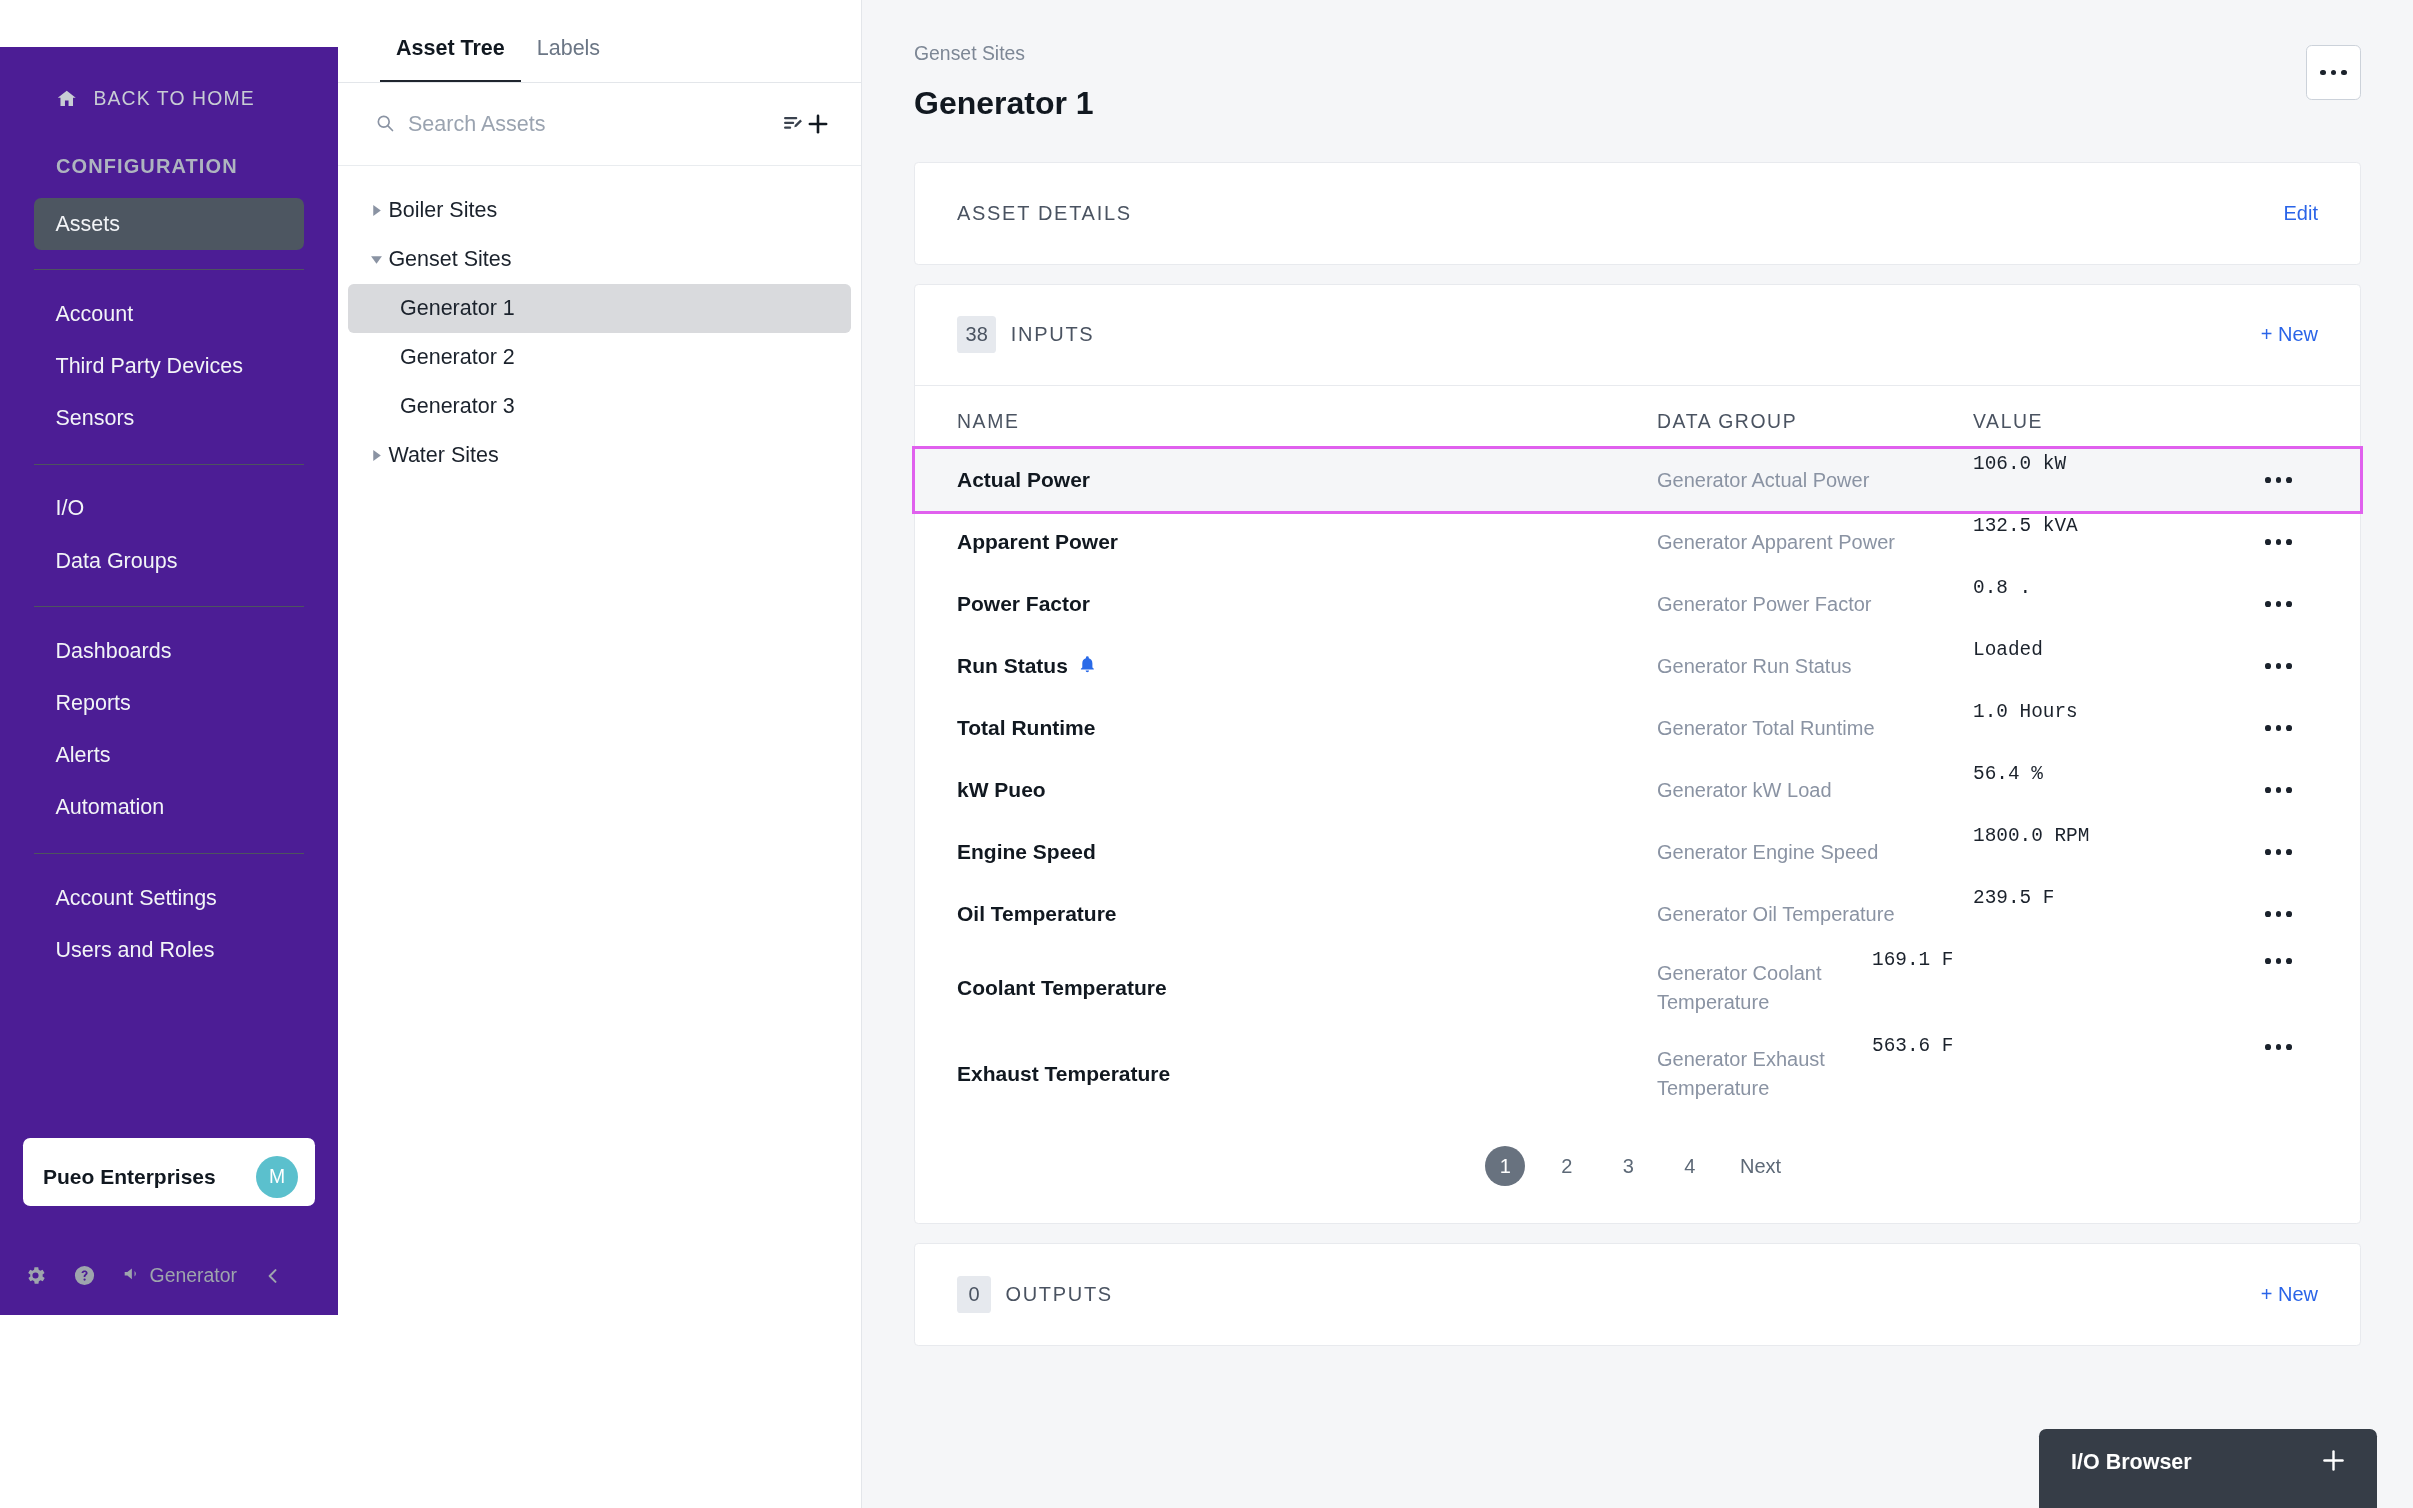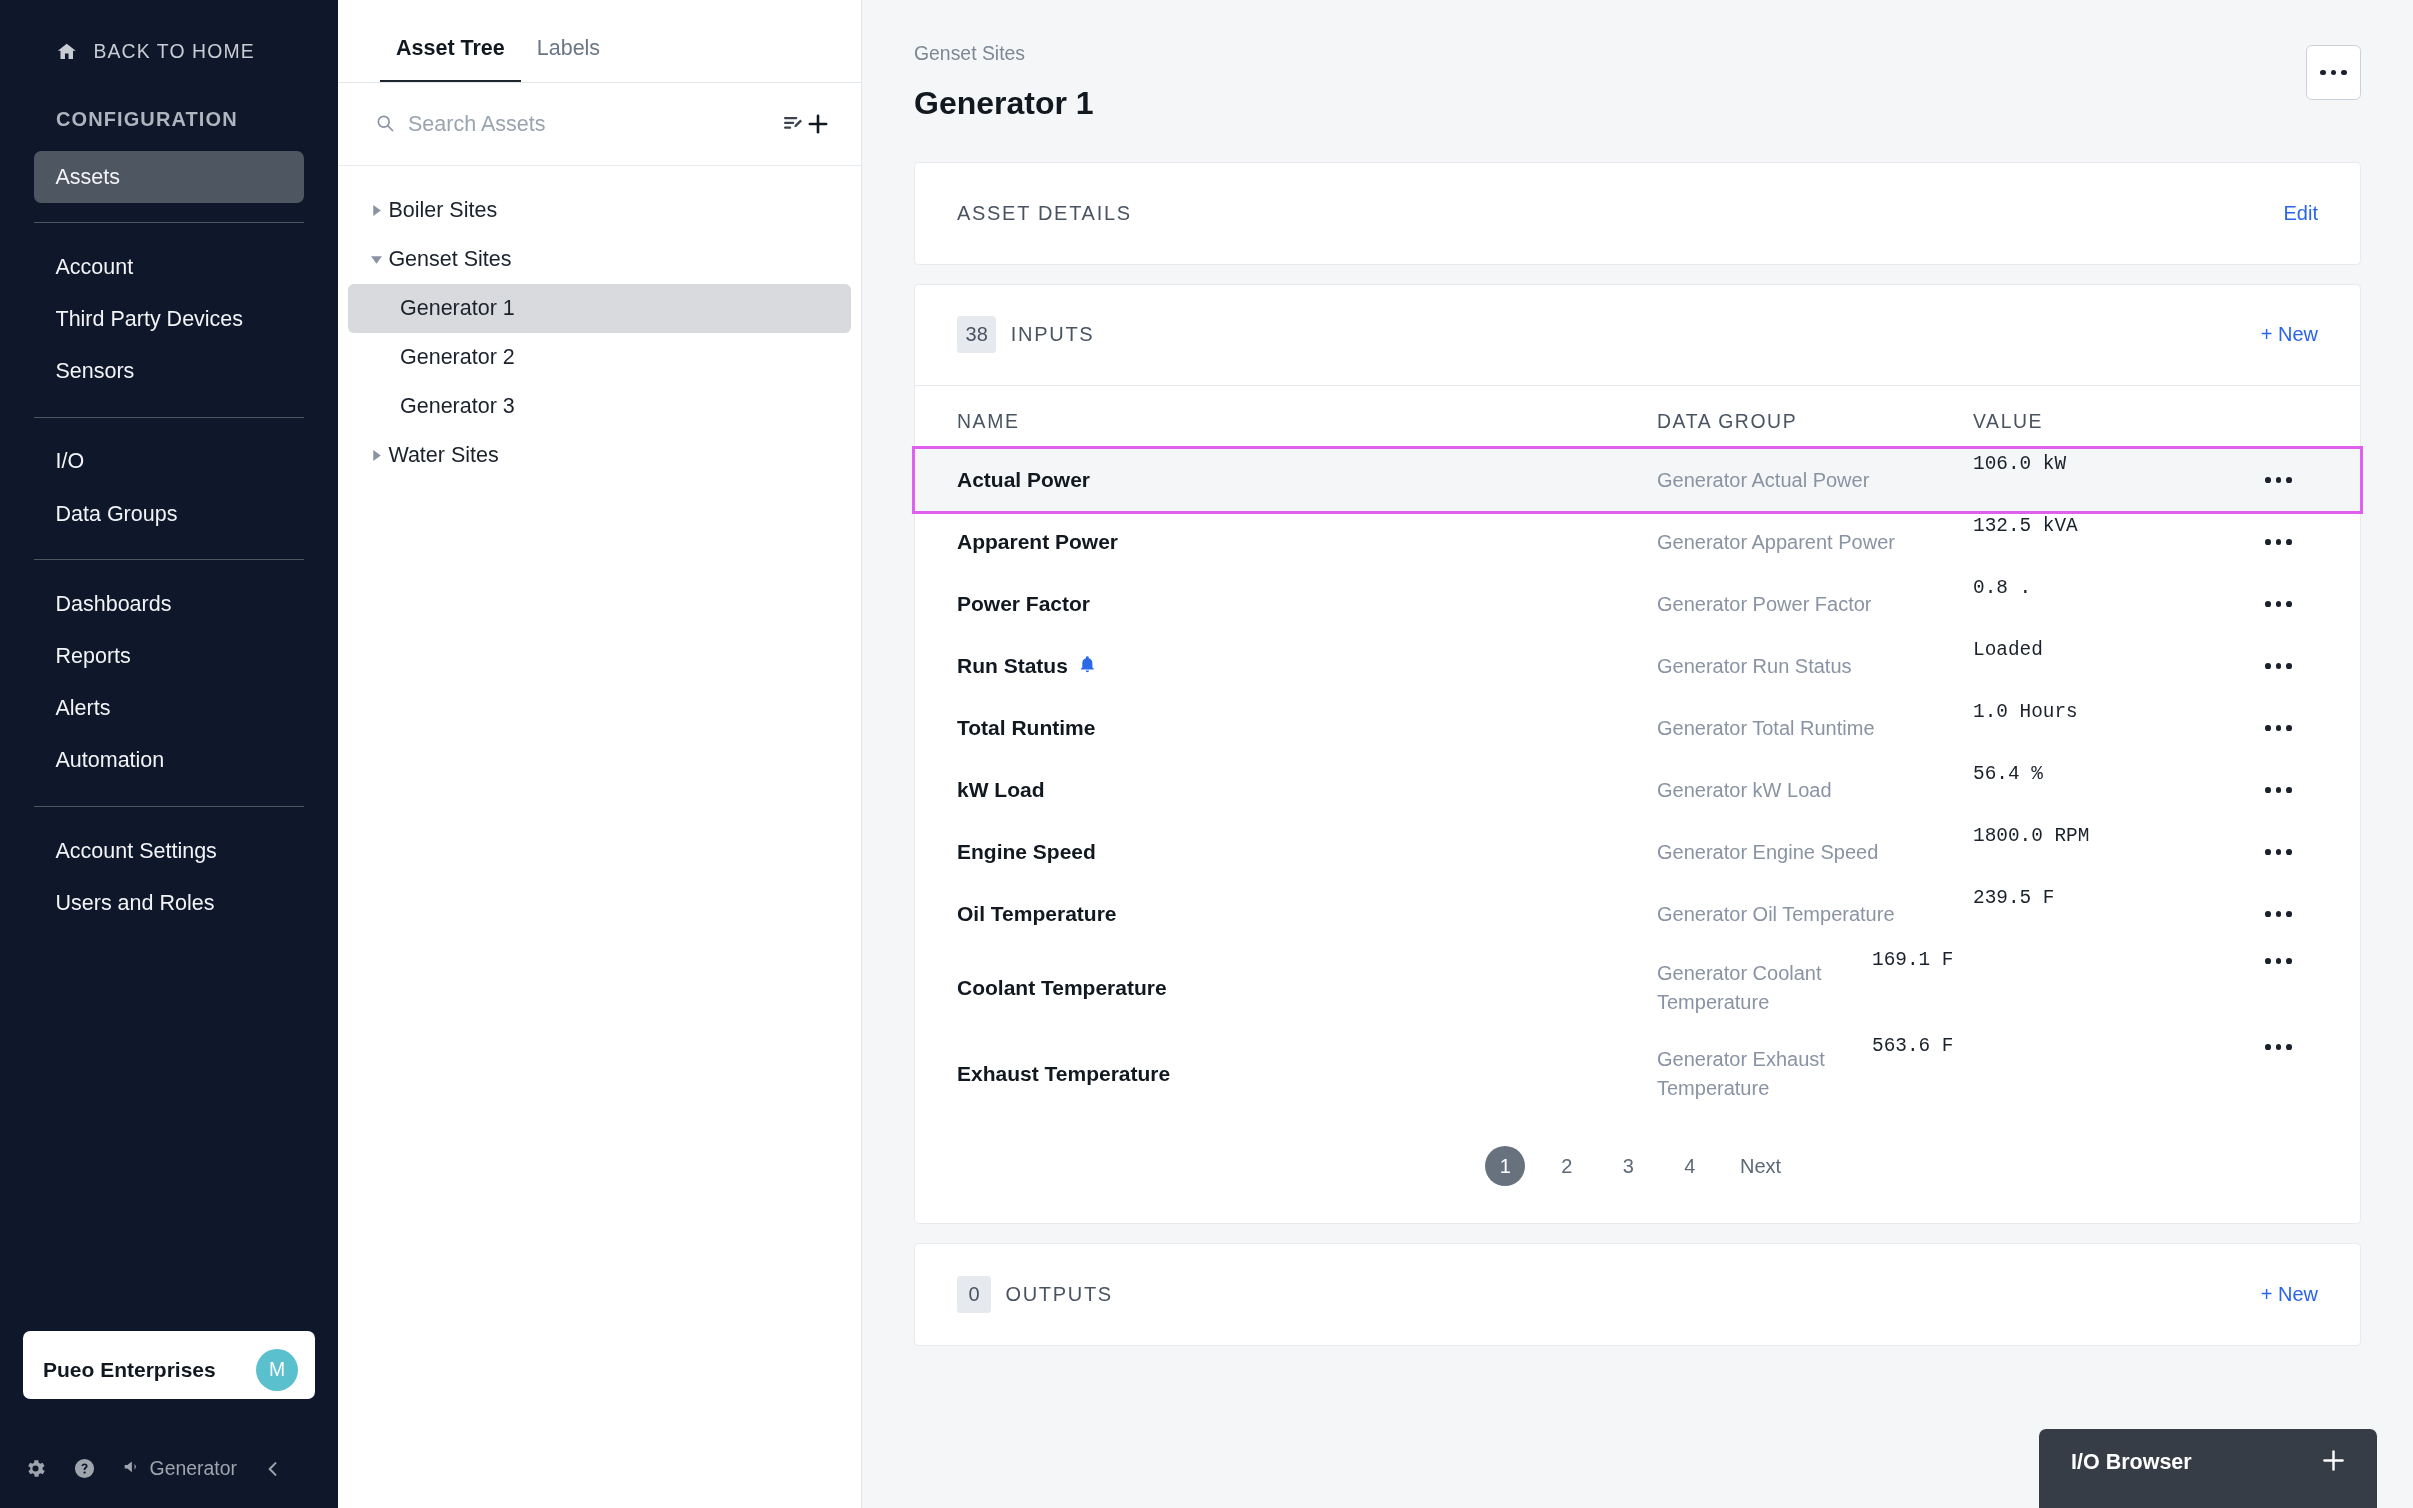--- a/index.html
+++ b/index.html
@@ -6,25 +6,26 @@
   html, body {
     width: 2413px; height: 1508px;
     font-family: "Liberation Sans", sans-serif;
     background: #ffffff;
     overflow: hidden;
   }
   .app { display: flex; width: 2413px; height: 1508px; }
 
   
   .sidebar {
-    width: 338px; height: 1508px;
-    background: #0f172a;
+    width: 338px; height: 1268px;
+    background: #4c1d95;
     flex: 0 0 338px;
     position: relative;
     color: #c8cdd4;
+    margin-top: 47px;
   }
   .back-home {
     display: flex; align-items: center; gap: 16px;
     padding: 40px 0 0 56px;
     font-size: 19.4px; letter-spacing: 1.1px; color: #c8cdd4;
     cursor: pointer;
   }
   .home-icon { display: inline-flex; width: 21.5px; height: 21.5px; }
   .section-label {
     padding: 45px 0 0 56px;
@@ -450,21 +451,21 @@
               <span class="dots">
                 <i></i>
                 <i></i>
                 <i></i>
               </span>
             </div>
         </div>
 
         <div class="trow">
           <div class="c-name">
-              <span>kW Load</span>
+              <span>kW Pueo</span>
             </div>
           <div class="c-group">Generator kW Load</div>
           <div class="c-value">56.4  %</div>
           <div class="c-act">
               <span class="dots">
                 <i></i>
                 <i></i>
                 <i></i>
               </span>
             </div>

